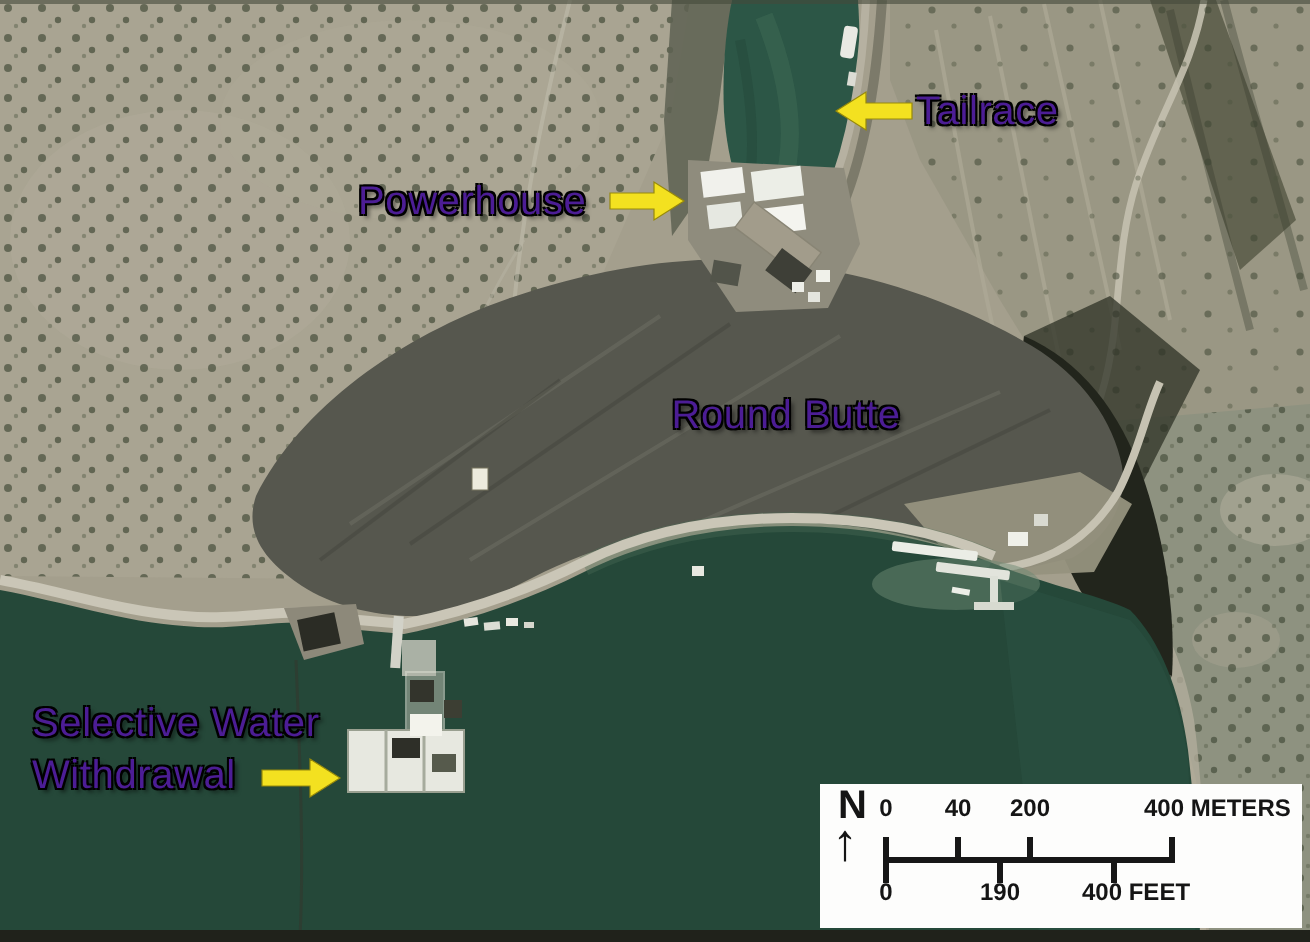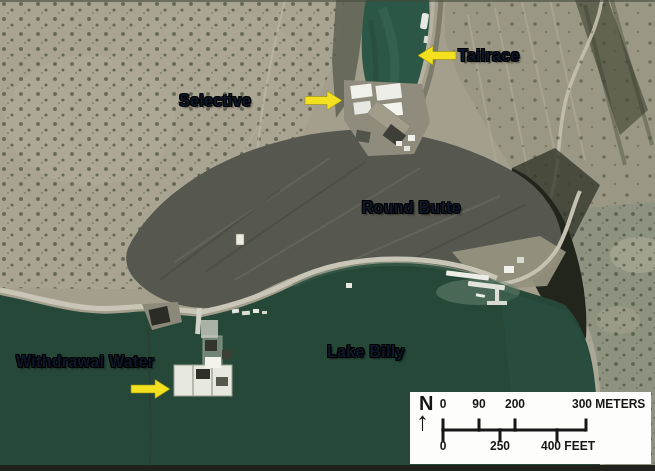--- a/index.html
+++ b/index.html
@@ -1,24 +1,24 @@
 <!DOCTYPE html>
 <html><head>
 <meta charset="utf-8">
 <style>
   *{margin:0;padding:0;box-sizing:border-box}
   html,body{width:655px;height:471px;background:#fff;font-family:"Liberation Sans",sans-serif}
   .figure{position:relative;width:655px;height:471px;overflow:hidden;background:#a49f8d}
   .scene{position:absolute;left:0;top:0;display:block}
   .map-label{
-    position:absolute;color:#0f172a;font-weight:700;font-size:16px;line-height:26px;
+    position:absolute;color:#4c1d95;font-weight:400;font-size:20px;line-height:26px;
     letter-spacing:.3px;white-space:nowrap;
     text-shadow:-1px -1px 0 #000,1px -1px 0 #000,-1px 1px 0 #000,1px 1px 0 #000,2px 2px 2px rgba(0,0,0,.55);
   }
-  .map-label.center{text-align:right}
+  .map-label.center{text-align:center}
   .scalebox{position:absolute;left:410px;top:392px;width:241px;height:72px;background:#fdfdfc;color:#151515}
   .scalebox .n{position:absolute;left:9px;top:0px;font-size:20px;font-weight:700;line-height:22px}
   .scalebox .n-arrow{position:absolute;left:6px;top:16px;font-size:26px;font-weight:700;line-height:1}
   .sb-svg{position:absolute;left:0;top:0}
   .sb-tick{position:absolute;font-size:12px;font-weight:700;transform:translateX(-50%);line-height:14px}
   .sb-end{position:absolute;font-size:12px;font-weight:700;line-height:14px}
   .row-m{top:5px}
   .row-f{top:47px}
 </style>
 </head>
@@ -175,56 +175,56 @@
     <rect x="0" y="0" width="655" height="2" fill="#454a3b" opacity=".6"></rect>
     <rect x="0" y="465" width="655" height="6" fill="#20221b"></rect>
 
     <g fill="#f3e120" stroke="#97890a" stroke-width=".6">
       <polygon points="305,96.5 327,96.5 327,91 342,100.5 327,110 327,104.5 305,104.5"></polygon>
       <polygon points="456,51.5 433,51.5 433,46 418,55.5 433,65 433,59.5 456,59.5"></polygon>
       <polygon points="131,385 155,385 155,379.5 170,389 155,398.5 155,393 131,393"></polygon>
     </g>
   </svg>
 
-  <div class="map-label" style="left:179px;top:88px">Selective</div>
+  <div class="map-label" style="left:179px;top:88px">Powerhouse</div>
 
   <div class="map-label" style="left:458px;top:43px">Tailrace</div>
 
   <div class="map-label center" style="left:325px;top:195px;width:136px">
     <div>Round Butte</div>
   </div>
 
   <div class="map-label" style="left:327px;top:339px">
-    <div>Lake Billy</div>
   </div>
 
   <div class="map-label" style="left:16px;top:349px">
-    <div>Withdrawal Water</div>
+    <div>Selective Water</div>
+    <div>Withdrawal</div>
   </div>
 
   <div class="scalebox">
     <span class="n">N</span>
     <span class="n-arrow">↑</span>
 
     <svg class="sb-svg" width="241" height="72" viewBox="0 0 241 72" aria-hidden="true">
       <g stroke="#171717" stroke-width="3">
         <line x1="33" y1="38" x2="176" y2="38"></line>
         <line x1="33" y1="26.5" x2="33" y2="39.5"></line>
         <line x1="69" y1="26.5" x2="69" y2="39.5"></line>
         <line x1="105" y1="26.5" x2="105" y2="39.5"></line>
         <line x1="176" y1="26.5" x2="176" y2="39.5"></line>
         <line x1="33" y1="36.5" x2="33" y2="49.5"></line>
         <line x1="90" y1="36.5" x2="90" y2="49.5"></line>
         <line x1="147" y1="36.5" x2="147" y2="49.5"></line>
       </g>
     </svg>
 
     <span class="sb-tick row-m" style="left:33px">0</span>
-    <span class="sb-tick row-m" style="left:69px">90</span>
+    <span class="sb-tick row-m" style="left:69px">40</span>
     <span class="sb-tick row-m" style="left:105px">200</span>
-    <span class="sb-end  row-m" style="left:162px">300 METERS</span>
+    <span class="sb-end  row-m" style="left:162px">400 METERS</span>
 
     <span class="sb-tick row-f" style="left:33px">0</span>
-    <span class="sb-tick row-f" style="left:90px">250</span>
+    <span class="sb-tick row-f" style="left:90px">190</span>
     <span class="sb-end  row-f" style="left:131px">400 FEET</span>
   </div>
 
 </div>
 
 </body></html>

